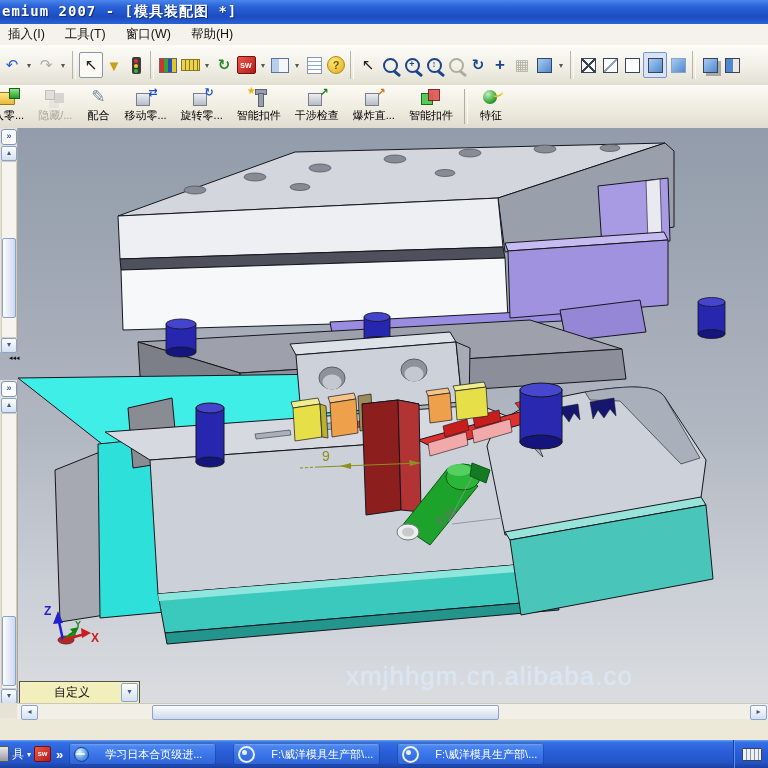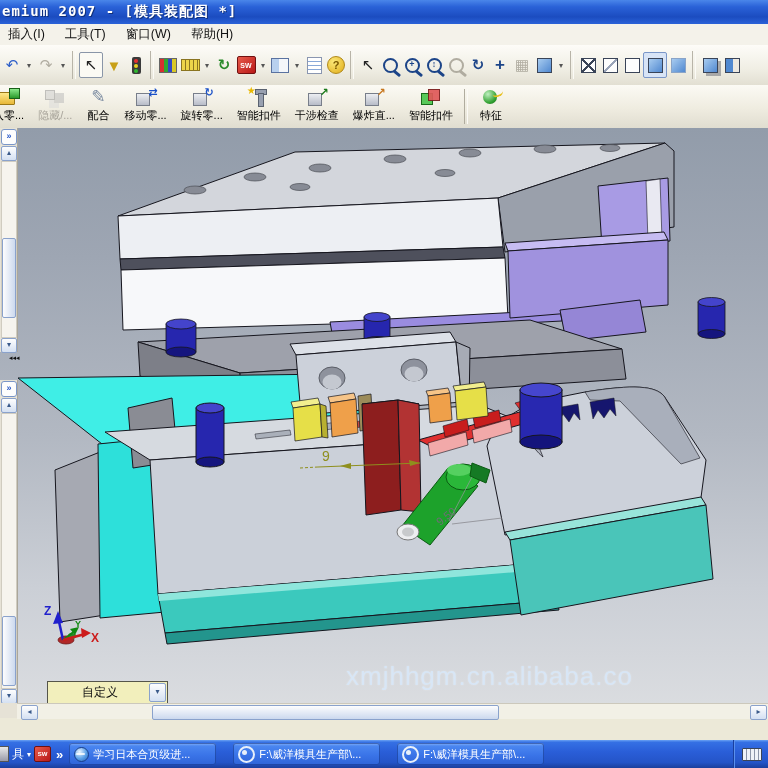--- a/index.html
+++ b/index.html
@@ -104,21 +104,21 @@
     border-radius:3px;color:#2a5ac8;font-size:9px;font-weight:bold;text-align:center;line-height:13px;}
   .sbtn{position:absolute;left:1px;width:14px;height:13px;background:linear-gradient(#fefefe,#d4e0f2);
     border:1px solid #8aa2cc;border-radius:2px;color:#3a5a8a;font-size:8px;text-align:center;line-height:12px;}
   .strack{position:absolute;left:1px;width:14px;background:#f6f4ee;border:1px solid #d0ccc0;}
   .sthumb{position:absolute;left:0px;width:12px;background:linear-gradient(90deg,#fdfdfe,#ccd9ee);
     border:1px solid #8aa2cc;border-radius:2px;}
   .splitmarks{position:absolute;left:9px;width:8px;color:#111;font-size:7px;line-height:8px;}
 
   
   .combo{position:absolute;left:19px;top:553px;width:119px;height:21px;background:#f2efbc;
-    border:1px solid #55554a;display:flex;align-items:center;font-size:12px;color:#111;margin-left:28px;}
+    border:1px solid #55554a;display:flex;align-items:center;font-size:12px;color:#111;}
   .combo .cv{padding-left:34px;flex:1;}
   .combo .cb{width:15px;height:17px;margin-right:1px;background:linear-gradient(#fdfdfe,#d4e0f2);
     border:1px solid #8aa2cc;border-radius:2px;font-size:8px;color:#3a5a8a;text-align:center;line-height:16px;}
 
   
   .hscroll{position:absolute;left:17px;right:0;top:575px;height:15px;background:#f2f0e6;border-top:1px solid #ccc8bc;}
   .hbtn{position:absolute;top:1px;width:15px;height:13px;background:linear-gradient(#fefefe,#d4e0f2);
     border:1px solid #8aa2cc;border-radius:2px;color:#3a5a8a;font-size:8px;text-align:center;line-height:12px;}
   .hthumb{position:absolute;left:135px;top:1px;width:345px;height:13px;
     background:linear-gradient(#fdfdfe,#ccd9ee);border:1px solid #8aa2cc;border-radius:2px;}
@@ -144,21 +144,21 @@
     display:flex;align-items:center;color:#fff;}
   .ql{display:flex;align-items:center;gap:3px;padding:0 4px 0 0;height:100%;}
   .ql .cuticon{width:10px;height:14px;margin-left:-3px;background:linear-gradient(#e8e8e8,#9a9aa8);border:1px solid #555;}
   .ql .qlabel{font-size:12px;}
   .ql .qcaret{font-size:8px;}
   .ql .sw{width:15px;height:14px;background:linear-gradient(135deg,#e85a4a,#b81818);border:1px solid #701010;
     border-radius:2px;color:#fff;font-size:6px;font-weight:bold;display:flex;align-items:center;justify-content:center;}
   .ql .more{font-size:13px;font-weight:bold;margin:0 2px;}
   .task-btn{width:137px;height:22px;margin-right:17px;border-radius:3px;flex:0 0 auto;
     background:linear-gradient(180deg,#86b2f8 0%,#4a86f0 14%,#3a74e8 55%,#2f64d8 100%);
-    box-shadow:inset 0 0 0 1px rgba(16,48,128,.55);display:flex;align-items:center;gap:4px;
+    box-shadow:inset 0 0 0 1px rgba(16,48,128,.55);display:flex;align-items:center;gap:16px;
     padding:0 5px;font-size:11px;overflow:hidden;white-space:nowrap;}
   .task-btn .tl{overflow:hidden;text-overflow:clip;white-space:nowrap;}
   .task-btn.active{background:linear-gradient(180deg,#1c44a8,#1e4cb8 60%,#2252c4);
     box-shadow:inset 1px 1px 3px rgba(0,0,20,.6);}
   .tico-globe{width:13px;height:13px;border-radius:50%;flex:0 0 auto;
     background:radial-gradient(circle at 35% 30%,#eaf4ff,#5aa0e8 55%,#2a60b8);border:1px solid #1a3f88;position:relative;}
   .tico-globe::before{content:"";position:absolute;left:1px;top:5px;width:9px;height:2px;background:rgba(255,255,255,.8);border-radius:1px;}
   .tico-ie{width:13px;height:13px;border-radius:50%;flex:0 0 auto;border:2px solid #e8f0fa;position:relative;}
   .tico-ie::before{content:"";position:absolute;left:2px;top:2px;width:5px;height:5px;border-radius:50%;background:#e8f0fa;}
   .tico-sw{width:14px;height:13px;background:linear-gradient(135deg,#e85a4a,#a81414);border:1px solid #600c0c;

